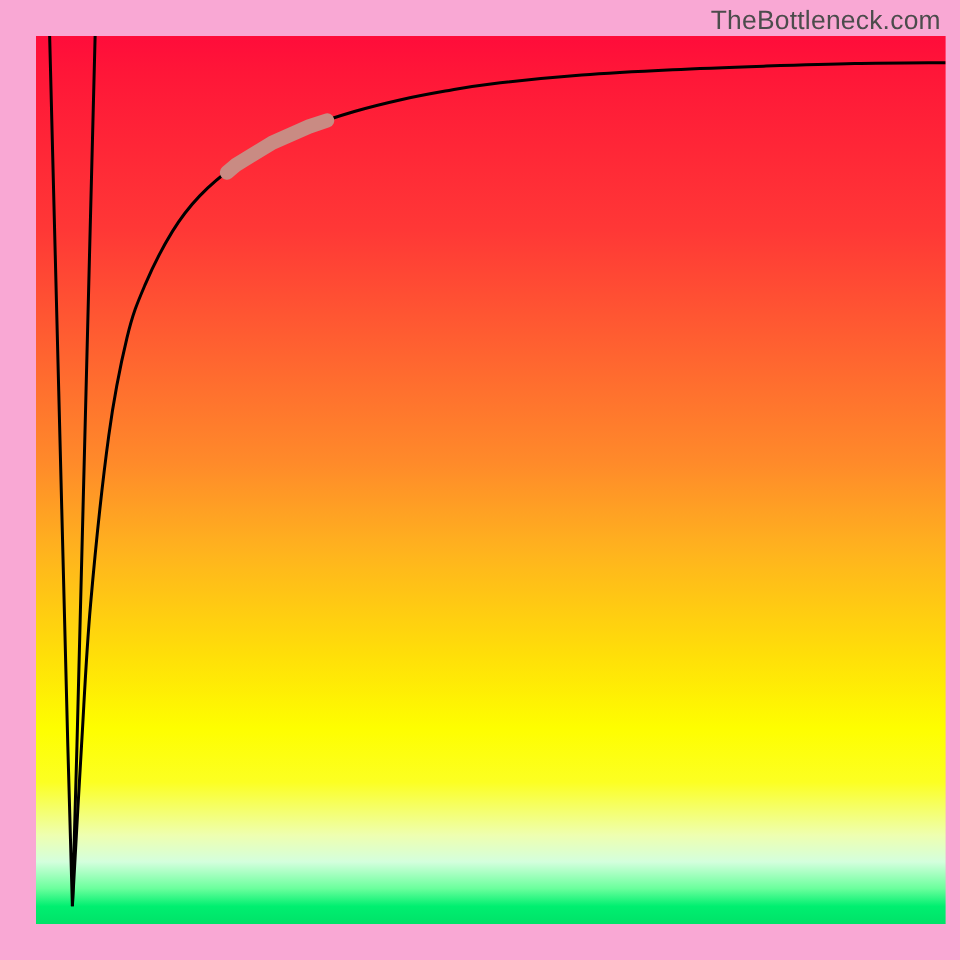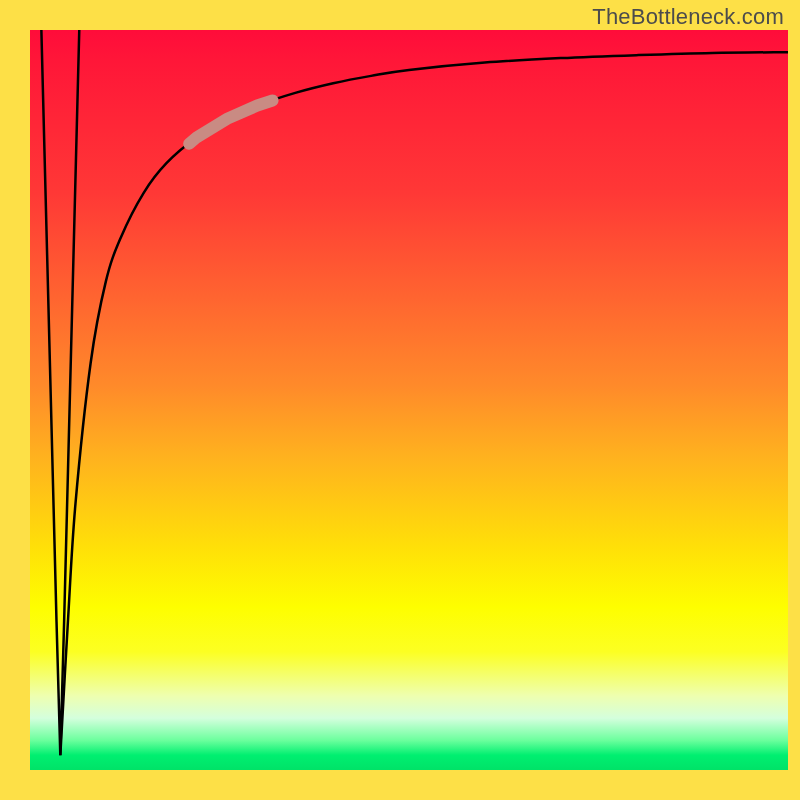--- a/index.html
+++ b/index.html
@@ -8,21 +8,21 @@
     width: 800px;
     height: 800px;
     overflow: hidden;
     font-family: Arial, Helvetica, sans-serif;
     background: #ffffff;
   }
   .frame {
     position: relative;
     width: 800px;
     height: 800px;
-    background: #fde047;
+    background: #f9a8d4;
   }
   .plot-area {
     position: absolute;
     left: 30px;
     top: 30px;
     width: 758px;
     height: 740px;
     background: linear-gradient(
       to bottom,
       #ff0c3a 0%,

